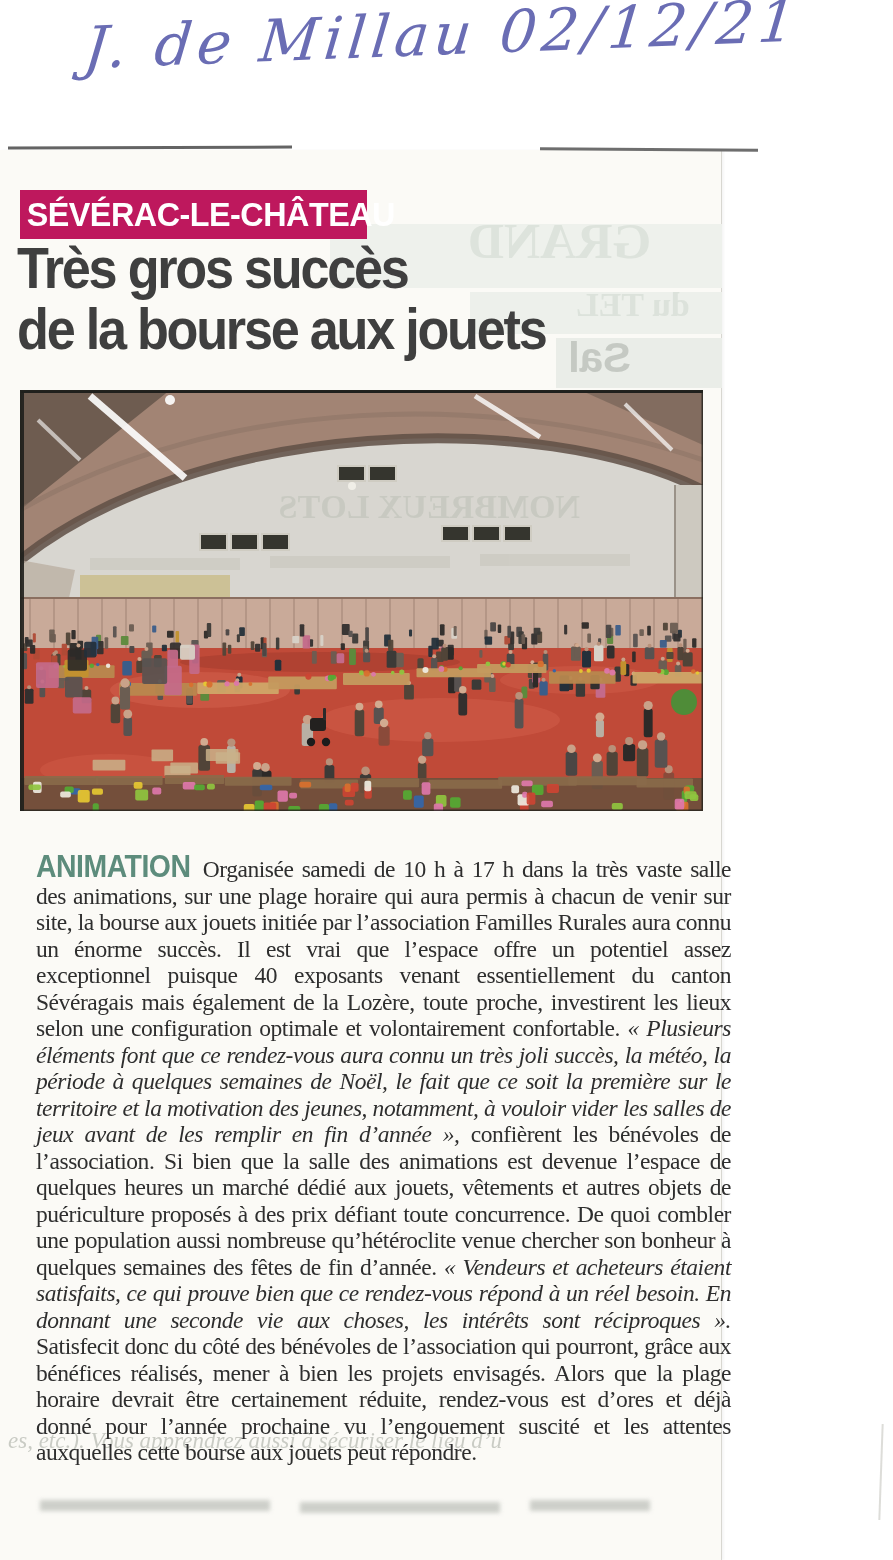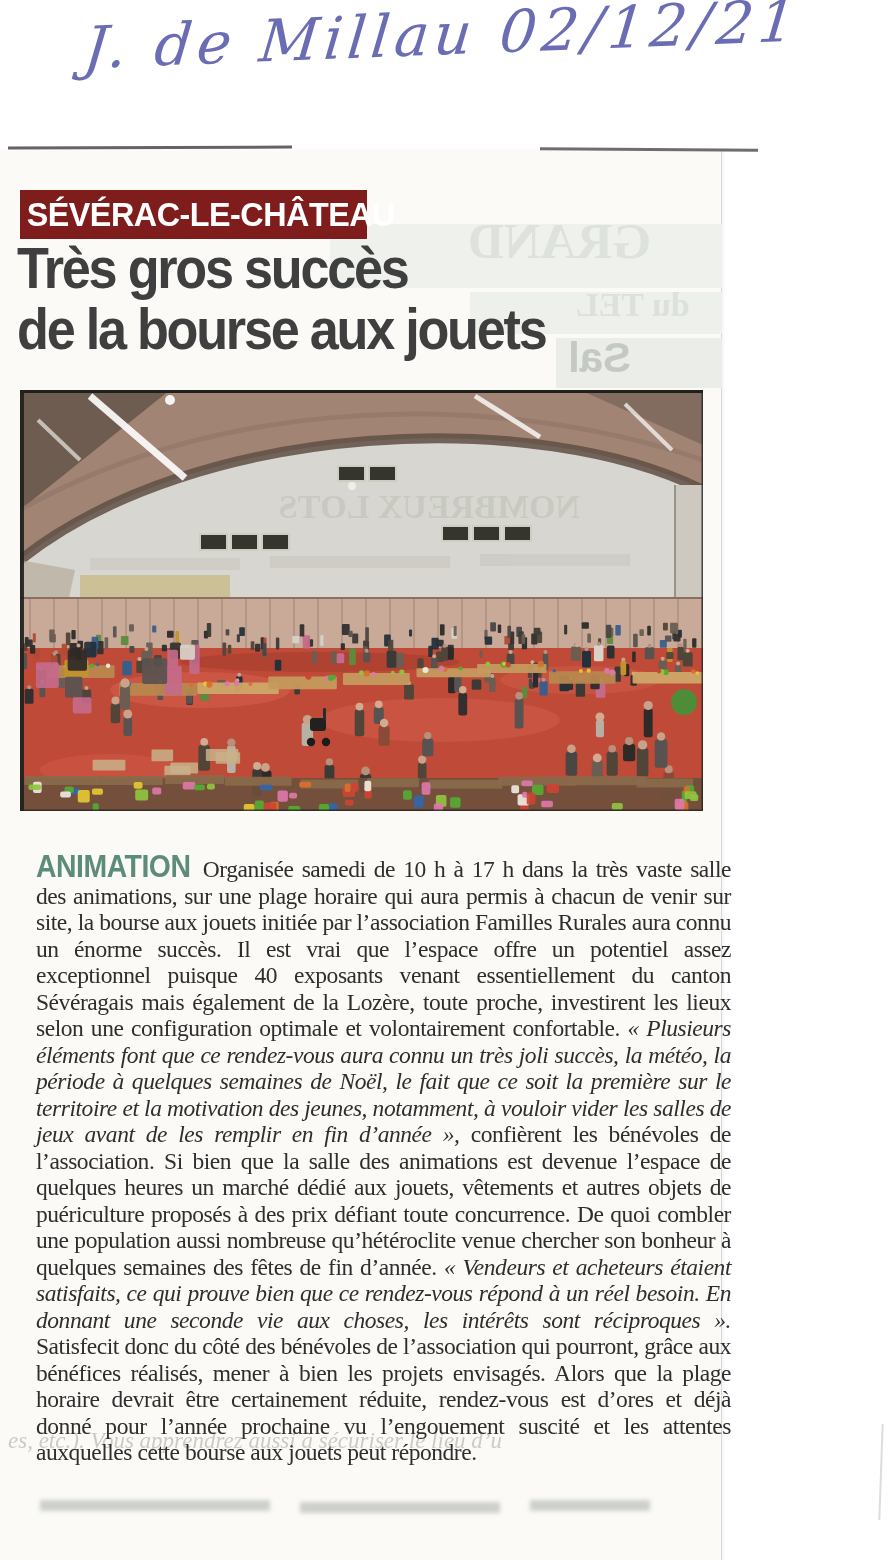--- a/index.html
+++ b/index.html
@@ -28,21 +28,21 @@
   .band3{left:556px;top:338px;width:166px;height:50px;background:#eaede8;}
   .ghost{position:absolute;z-index:0;transform:scaleX(-1);white-space:nowrap;}
   .g1{left:468px;top:212px;font-family:"Liberation Serif",serif;font-weight:bold;
       font-size:50px;color:#dde3dc;}
   .g2{left:576px;top:286px;font-family:"Liberation Serif",serif;font-weight:bold;
       font-size:34px;color:#dce2db;}
   .g3{left:568px;top:334px;font-family:"Liberation Sans",sans-serif;font-weight:bold;
       font-size:42px;color:#c5c9c3;}
 
   
-  .kicker{position:absolute;left:20px;top:190px;width:347px;height:49px;background:#7f1d1d;
+  .kicker{position:absolute;left:20px;top:190px;width:347px;height:49px;background:#be185d;
           display:flex;align-items:center;z-index:2;}
   .kicker span{color:#ffffff;font-family:"Liberation Sans",sans-serif;font-weight:700;
                font-size:34px;letter-spacing:-0.5px;padding-left:7px;display:inline-block;
                transform:scaleX(0.95);transform-origin:left center;white-space:nowrap;}
 
   
   .headline{position:absolute;left:17px;top:237px;margin:0;z-index:2;
             font-family:"Liberation Sans",sans-serif;font-weight:700;font-size:58px;
             line-height:61px;color:#3f3f3f;letter-spacing:-2.5px;
             transform:scaleX(0.9);transform-origin:left top;white-space:nowrap;}

